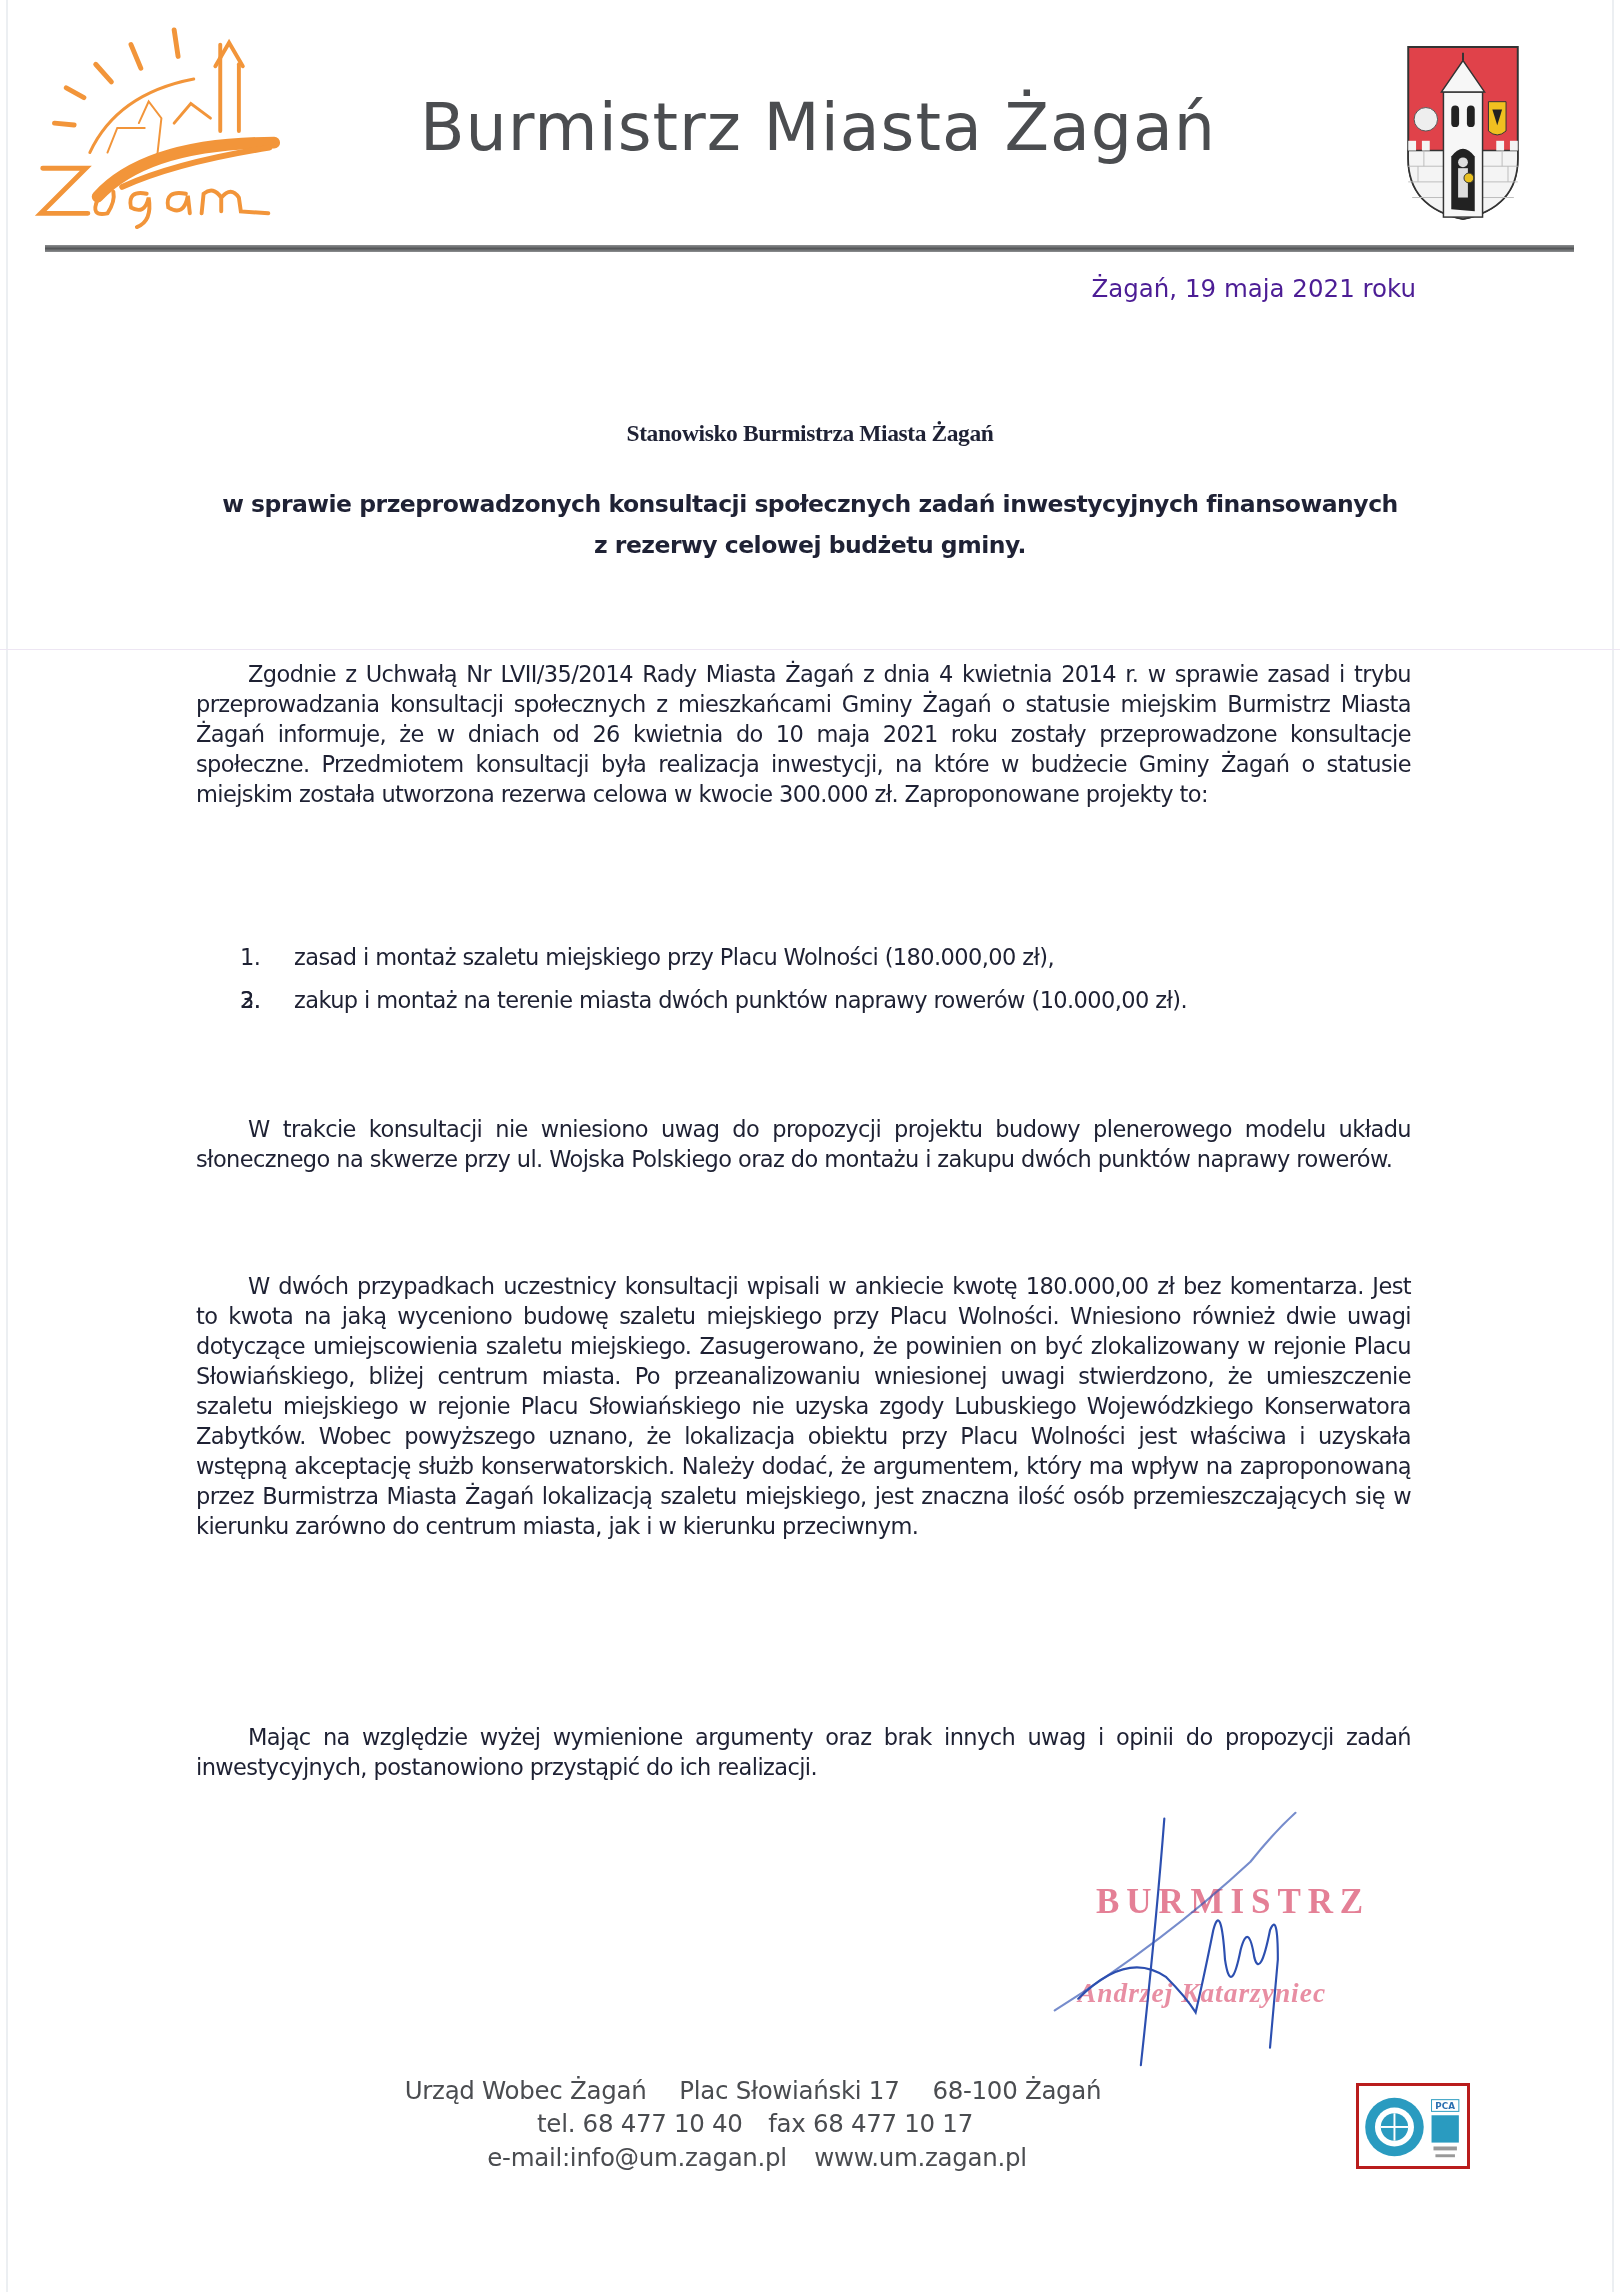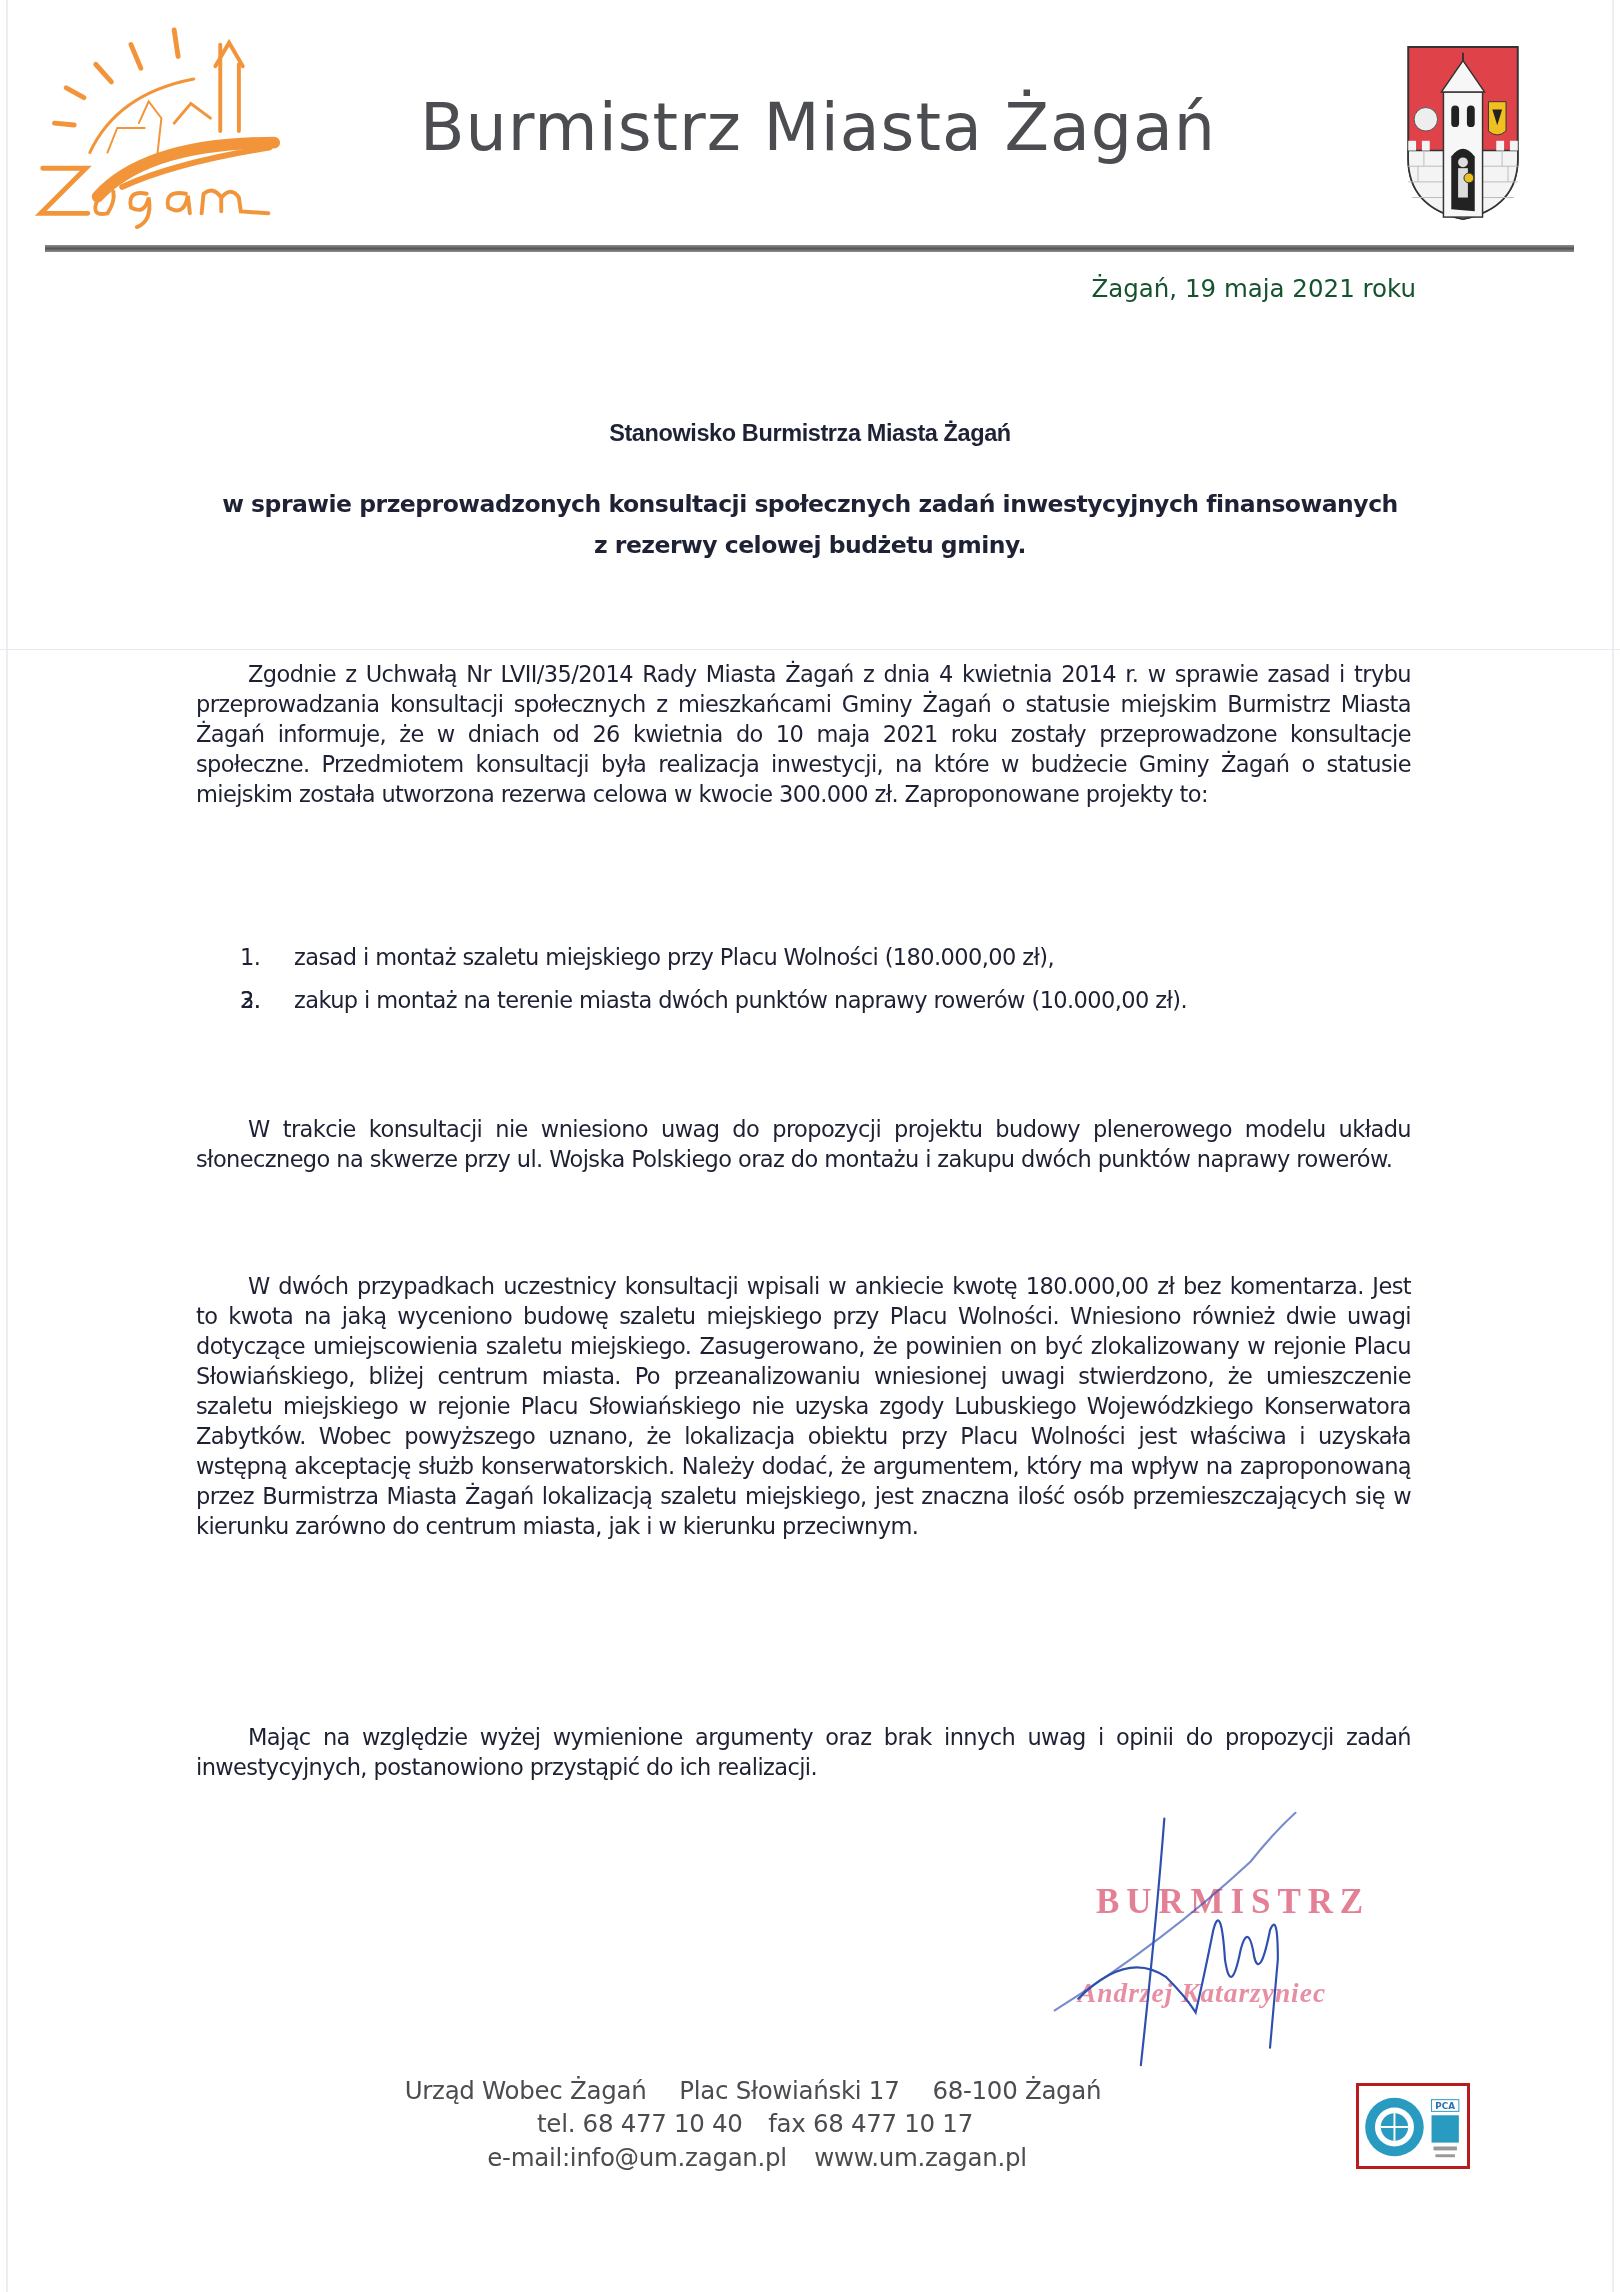--- a/index.html
+++ b/index.html
@@ -20,29 +20,29 @@
     }
     .coat-of-arms { position: absolute; left: 1404px; top: 43px; width: 118px; height: 178px; }
     .header-rule {
       position: absolute; left: 45px; top: 245px; width: 1529px; height: 6.9px;
       background: linear-gradient(#8d8f91, #555759 50%, #8d8f91);
     }
 
     
     .date {
       position: absolute; right: 204px; top: 274px;
-      font-size: 24.5px; color: #14532d;
+      font-size: 24.5px; color: #4c1d95;
       font-family: "DejaVu Sans", sans-serif;
     }
 
     
     .doc-title {
       position: absolute; left: 0; width: 1620px; top: 420px; text-align: center;
       font-size: 23.5px; font-weight: bold; color: #1f2235;
-      font-family: Liberation Sans, sans-serif; letter-spacing: -0.4px;
+      font-family: Liberation Serif, serif; letter-spacing: -0.4px;
     }
     .doc-subtitle {
       position: absolute; left: 0; width: 1620px; top: 484px; text-align: center;
       font-size: 23.5px; font-weight: bold; color: #1f2235; line-height: 41px;
       font-family: "DejaVu Sans", sans-serif; letter-spacing: -0.5px;
     }
     .faint-rule { position: absolute; left: 0; width: 1620px; height: 1px; background: #ede6f3; }
 
     
     .body-text {

